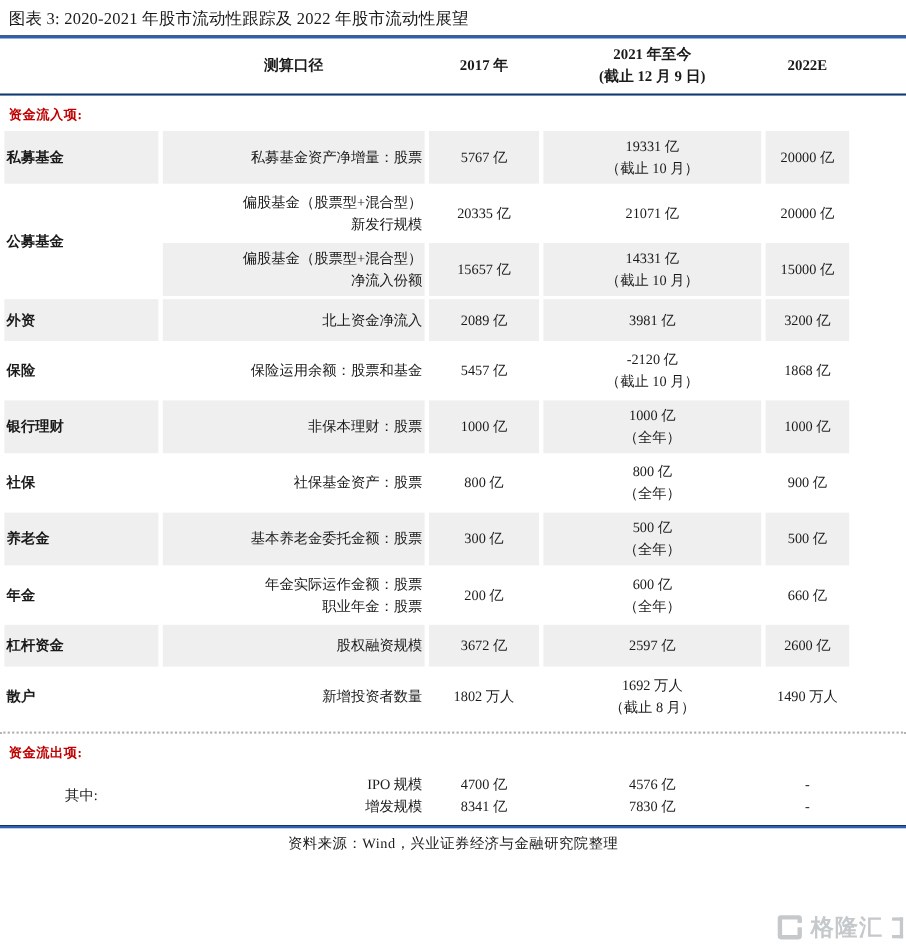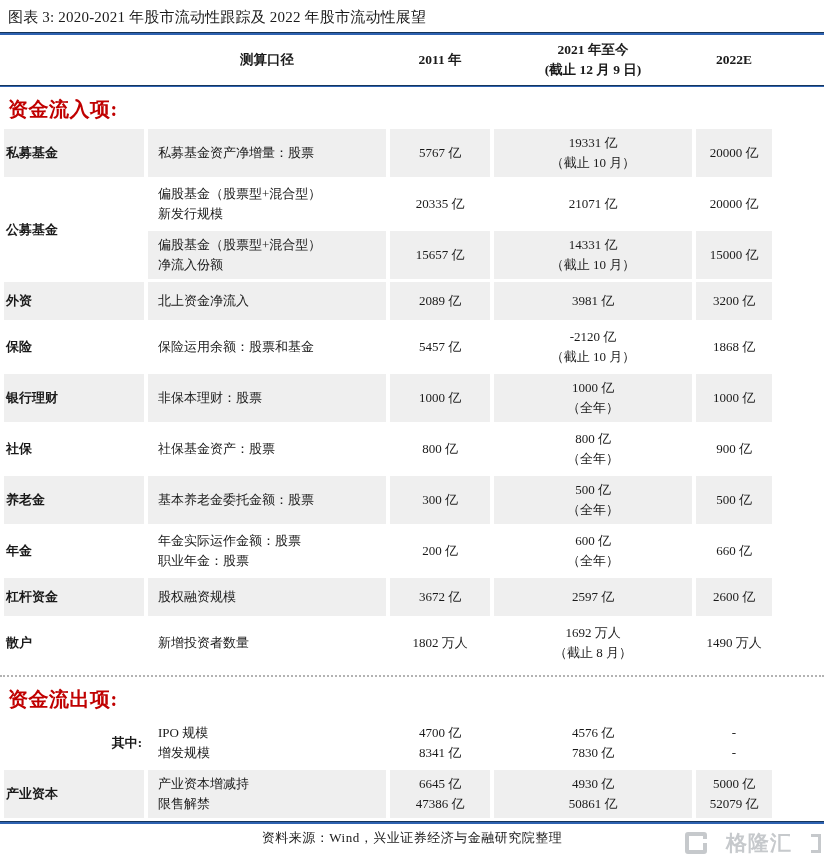--- a/index.html
+++ b/index.html
@@ -24,34 +24,34 @@
   col.c1{width:140px}col.c2{width:238px}col.c3{width:100px}col.c4{width:198px}
   td{
     white-space:pre-line;vertical-align:middle;font-size:13px;line-height:20px;
     padding:4px 2px;
   }
   .header-tbl td{height:40px;font-weight:bold;text-align:center;font-size:13.5px;padding:2px;}
   .body-tbl td{height:30px;}
   .body-tbl tr.shade > td{background:var(--row-shade,#efefef);}
   .body-tbl td.lbl{font-weight:bold;text-align:left;background:inherit;}
   .body-tbl tr.shade td.lbl{background:var(--row-shade,#efefef);}
-  .body-tbl td.lbl-plain{font-weight:bold;text-align:right;}
+  .body-tbl td.lbl-plain{font-weight:normal;text-align:center;}
   .body-tbl td.span-white{background:#ffffff !important;}
-  .cal{text-align:left;padding-left:10px;}
+  .cal{text-align:right;padding-left:10px;}
   .val{text-align:center;}
   .section{
-    color:var(--accent-red,#c00000);font-weight:bold;font-size:20px;
+    color:var(--accent-red,#c00000);font-weight:bold;font-size:12px;
     margin:9px 0 3px 8px;letter-spacing:.5px;
   }
   .dotted{border-top:2px dotted #b3b3b3;margin:5px 0 1px 0;width:824px;}
   .footer{
     text-align:center;font-size:13px;margin-top:5px;letter-spacing:.5px;
   }
   .watermark{
-    position:absolute;right:3px;bottom:2px;display:flex;align-items:center;gap:19px;
+    position:absolute;right:3px;bottom:2px;display:flex;align-items:center;gap:8px;
     color:#c6c9cc;font-weight:bold;font-size:21px;letter-spacing:1px;
     user-select:none;
   }
   .wm-logo{
     width:14px;height:14px;border:4px solid #c6c9cc;border-radius:3px;position:relative;display:inline-block;
   }
   .wm-logo::after{
     content:'';position:absolute;right:-5px;top:3px;width:6px;height:4px;background:#fff;
   }
   .wm-bracket{
@@ -69,21 +69,21 @@
       <col class="c1">
       <col class="c2">
       <col class="c3">
       <col class="c4">
       <col class="c5">
     </colgroup>
   <tbody>
       <tr>
     <td></td>
     <td>测算口径</td>
-    <td>2011 年</td>
+    <td>2017 年</td>
     <td>2021 年至今
 (截止 12 月 9 日)</td>
     <td>2022E</td>
   </tr>
 </tbody>
   </table>
 <div class="rule thin"></div>
 
 <div class="section">资金流入项:</div>
 
@@ -203,31 +203,20 @@
     <td class="lbl-plain">其中:</td>
     <td class="cal">IPO 规模
 增发规模</td>
     <td class="val">4700 亿
 8341 亿</td>
     <td class="val">4576 亿
 7830 亿</td>
     <td class="val">-
 -</td>
   </tr>
-  <tr class="shade">
-    <td class="lbl">产业资本</td>
-    <td class="cal">产业资本增减持
-限售解禁</td>
-    <td class="val">6645 亿
-47386 亿</td>
-    <td class="val">4930 亿
-50861 亿</td>
-    <td class="val">5000 亿
-52079 亿</td>
-  </tr>
 </tbody>
   </table>
 
 <div class="rule"></div>
 <div class="footer">资料来源：Wind，兴业证券经济与金融研究院整理</div>
 
 <div class="watermark">
   <span class="wm-logo"></span>
   <span>格隆汇</span>
   <span class="wm-bracket"></span>

